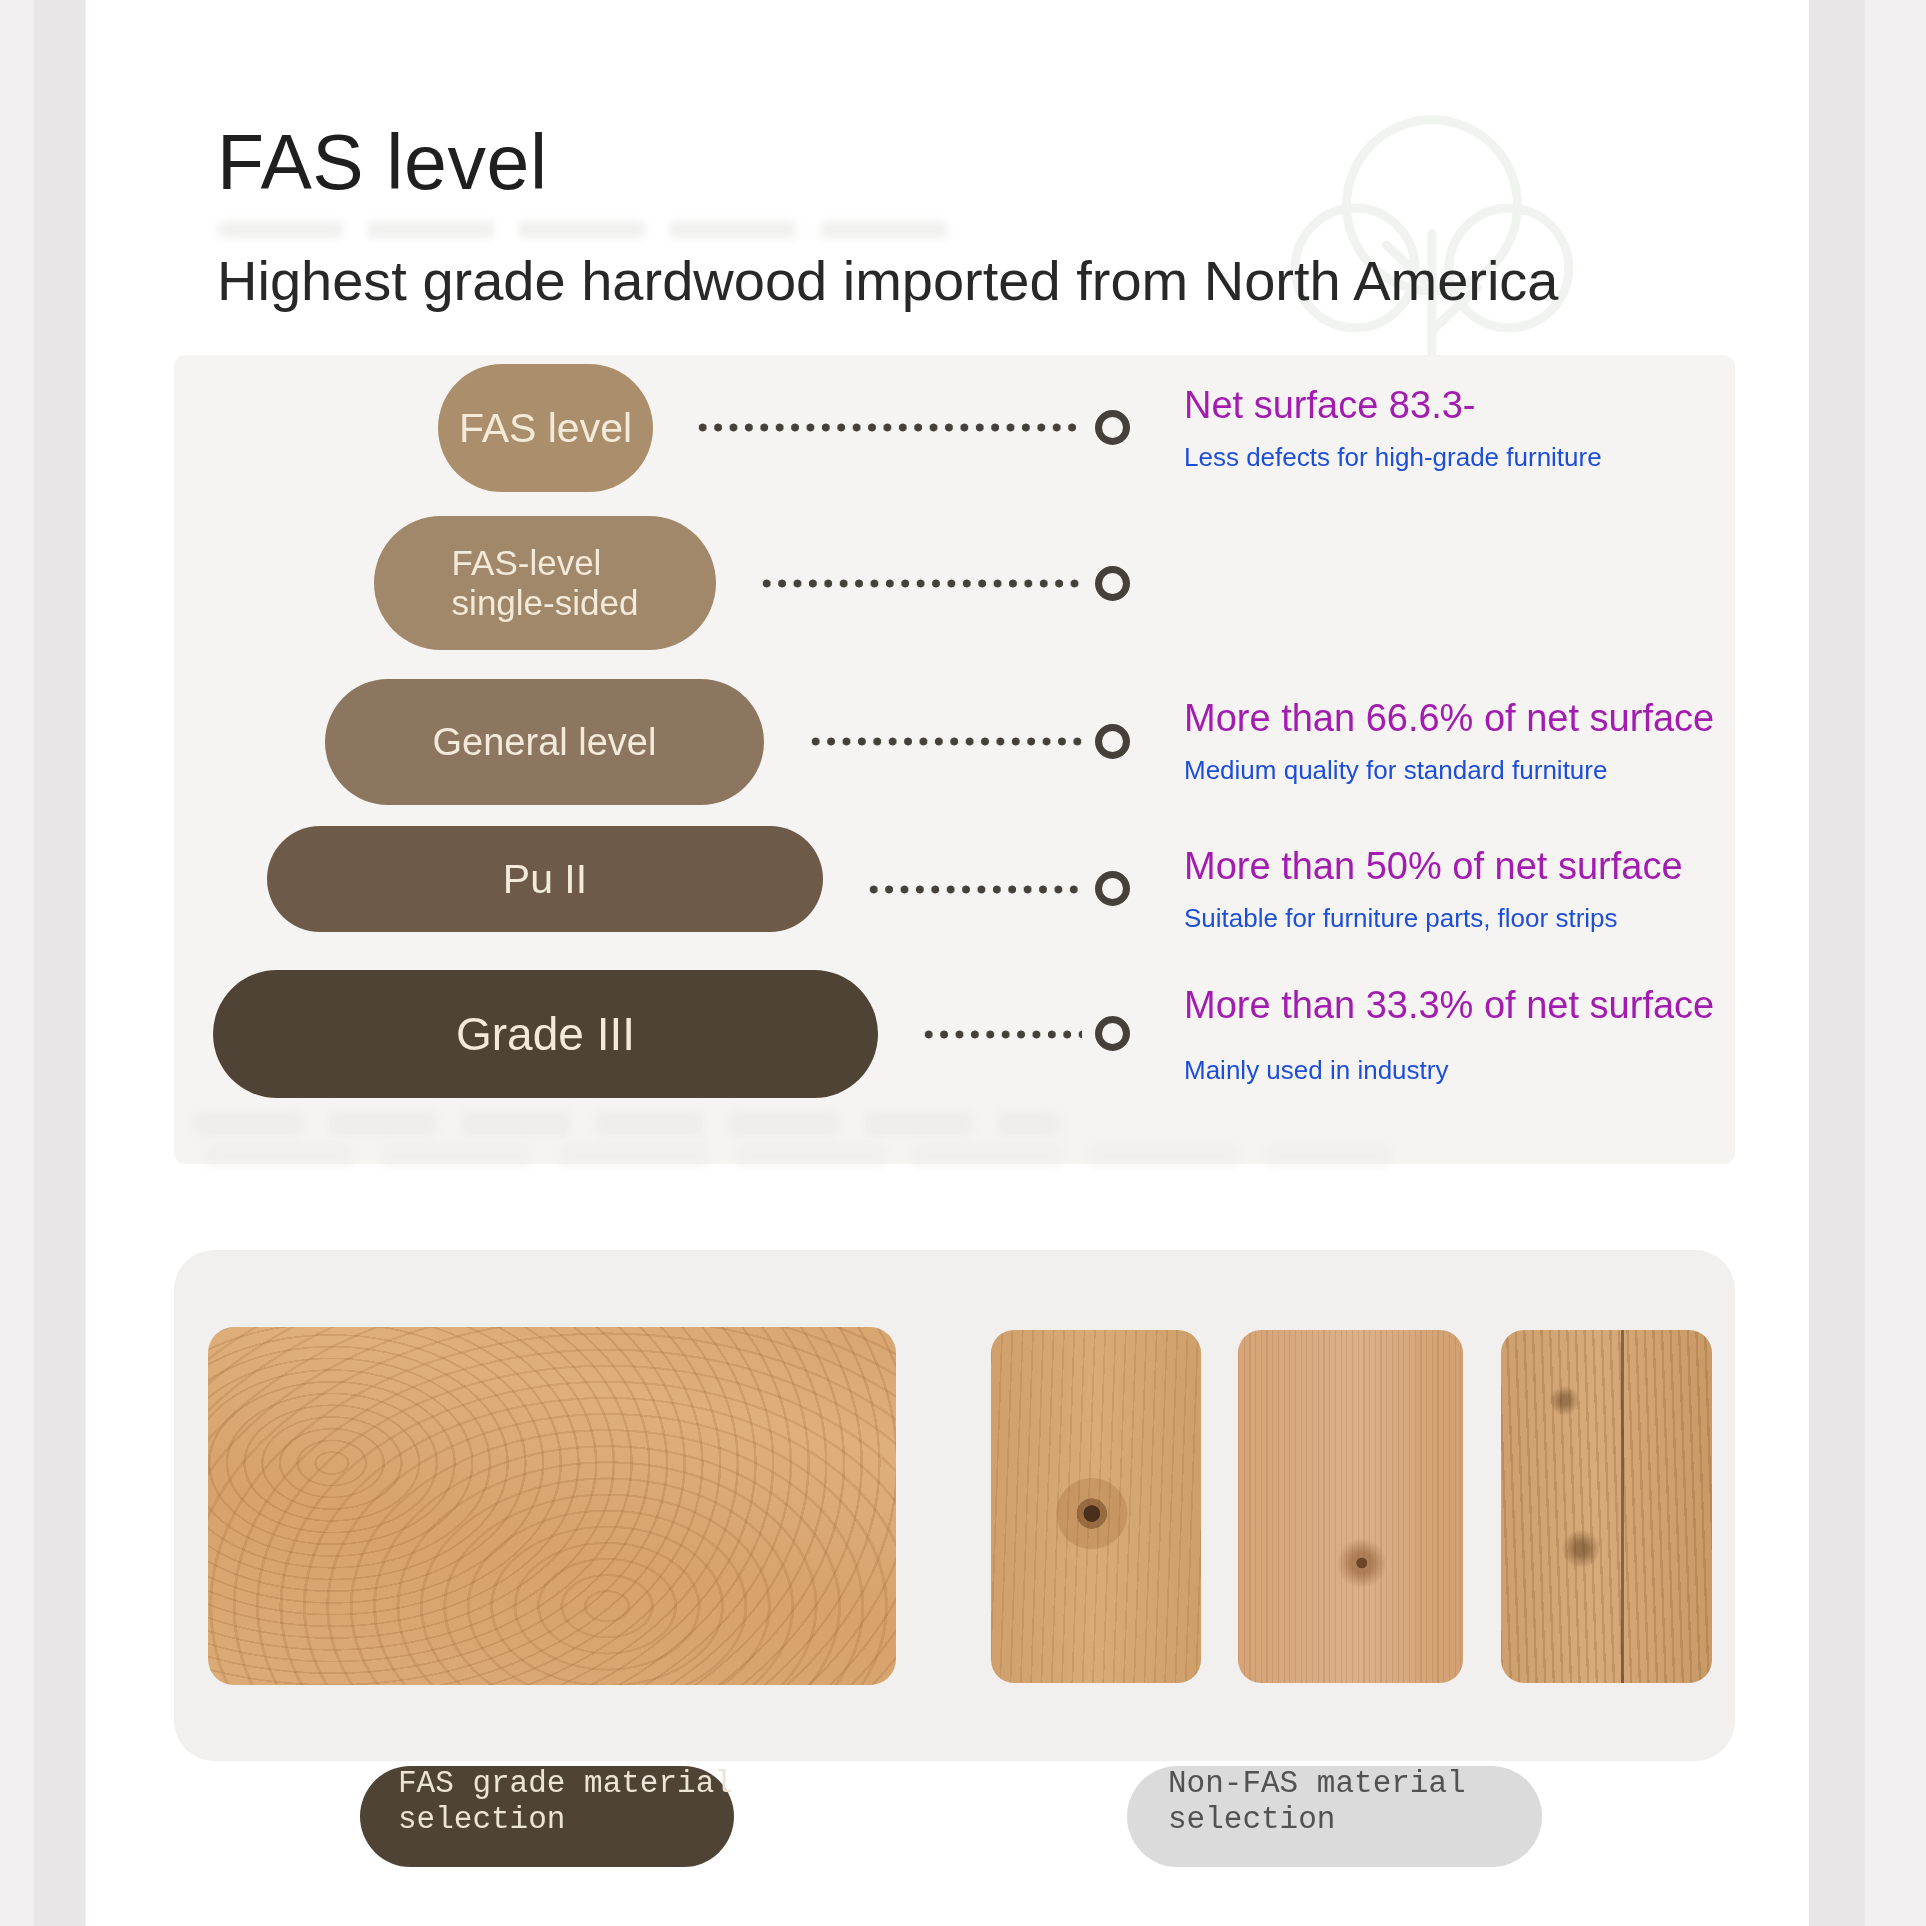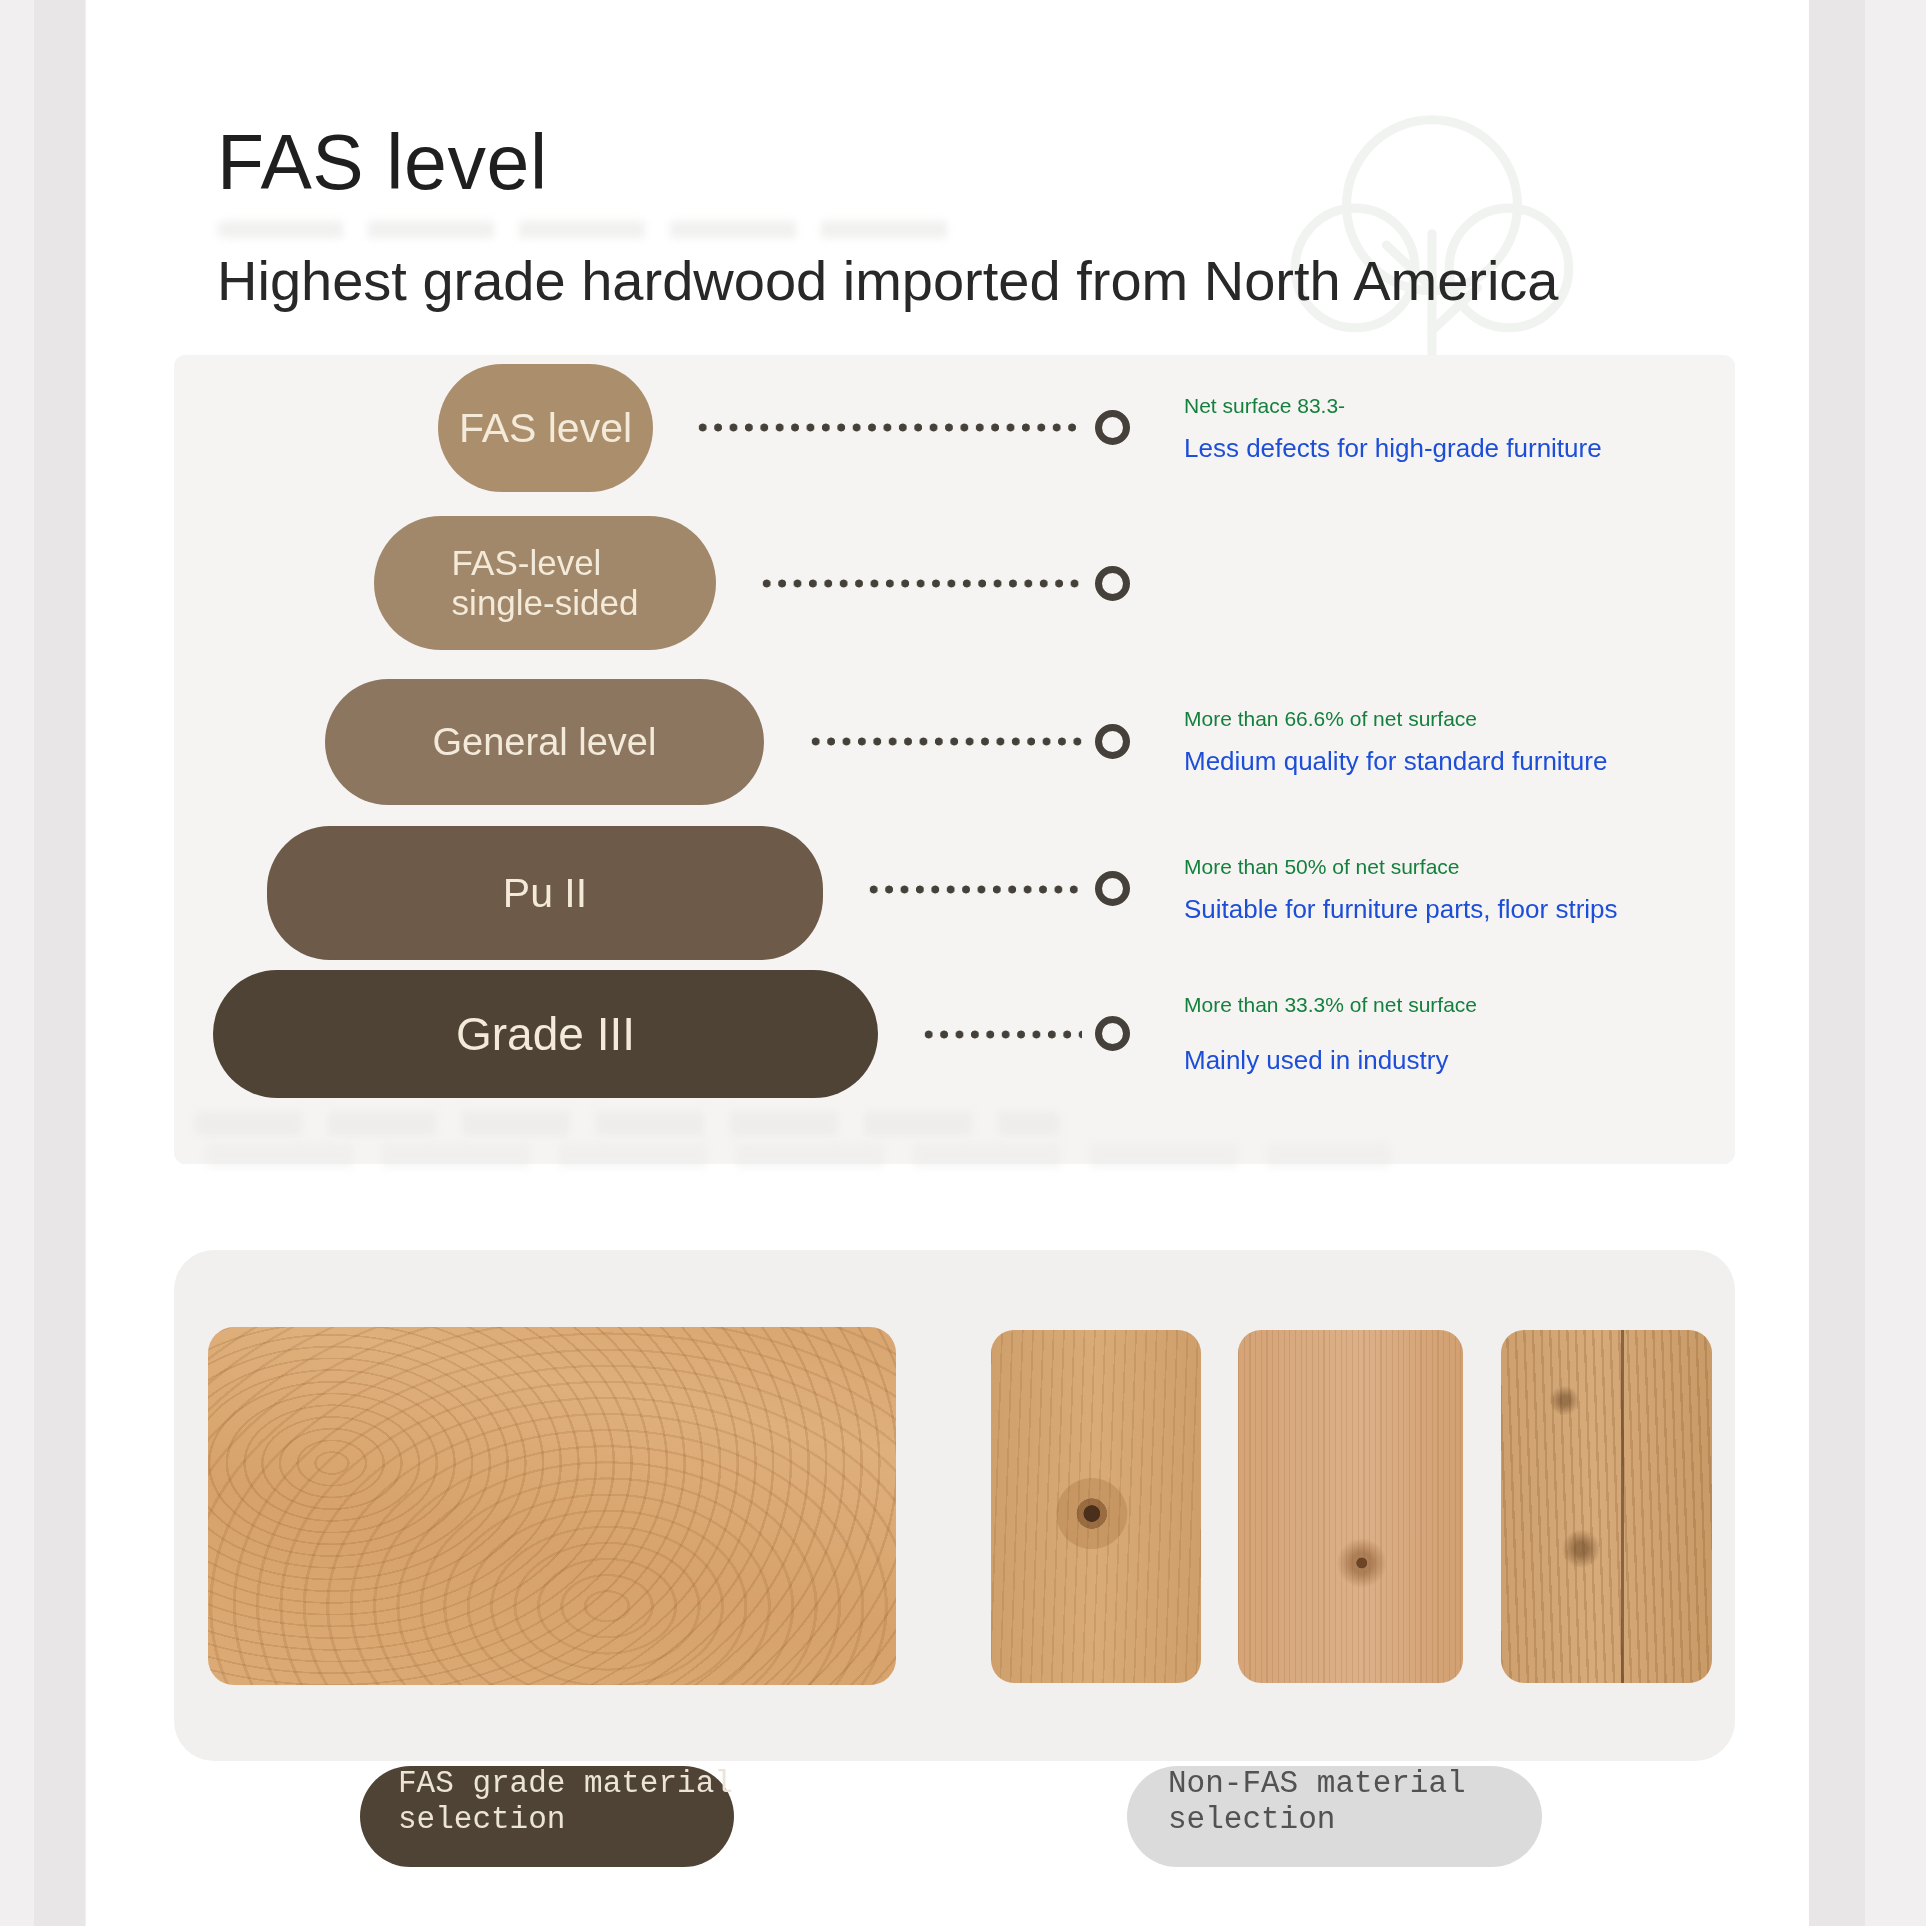--- a/index.html
+++ b/index.html
@@ -49,21 +49,21 @@
   
   .pill{
     position:absolute;display:flex;align-items:center;justify-content:center;
     color:#f3ead9;text-align:center;
   }
   .pill .pill-text{white-space:nowrap;}
   .pill-1{left:438px;top:364px;width:215px;height:128px;border-radius:64px;font-size:41px;}
   .pill-2{left:374px;top:516px;width:342px;height:134px;border-radius:67px;font-size:35px;}
   .pill-2 .pill-text{text-align:left;line-height:1.14;white-space:normal;}
   .pill-3{left:325px;top:679px;width:439px;height:126px;border-radius:63px;font-size:38px;}
-  .pill-4{left:267px;top:826px;width:556px;height:134px;border-radius:63px;font-size:41px;}
+  .pill-4{left:267px;top:826px;width:556px;height:106px;border-radius:63px;font-size:41px;}
   .pill-5{left:213px;top:970px;width:665px;height:128px;border-radius:64px;font-size:46px;}
 
   
   .dots{
     position:absolute;height:9px;
     background-image:radial-gradient(circle,#46403a 3.7px,transparent 4.3px);
     background-size:15.4px 9px;background-repeat:repeat-x;background-position:left center;
   }
   .dots-1{left:695px;top:423px;width:386px;}
   .dots-2{left:759px;top:579px;width:322px;}
@@ -79,21 +79,21 @@
   .ring-1{top:410px;} .ring-2{top:566px;} .ring-3{top:724px;}
   .ring-4{top:871px;} .ring-5{top:1016px;}
 
   
   .desc{
     position:absolute;left:1184px;height:97px;
     display:flex;flex-direction:column;justify-content:center;gap:15px;
   }
   .desc-1{top:380px;} .desc-2{top:535px;} .desc-3{top:693px;}
   .desc-4{top:841px;} .desc-5{top:986px;gap:28px;}
-  .desc-main{font-size:21px;color:#15803d;white-space:nowrap;}
+  .desc-main{font-size:38px;color:#a21caf;white-space:nowrap;}
   .desc-sub{font-size:26px;color:#1d4ed8;white-space:nowrap;}
   .desc-2 .desc-main{align-self:center;}
 
   
   .materials-panel{
     position:absolute;left:174px;top:1250px;width:1561px;height:511px;
     background:#f1f0ee;border-radius:40px;
   }
   .wood{position:absolute;}
   .wood-large{

